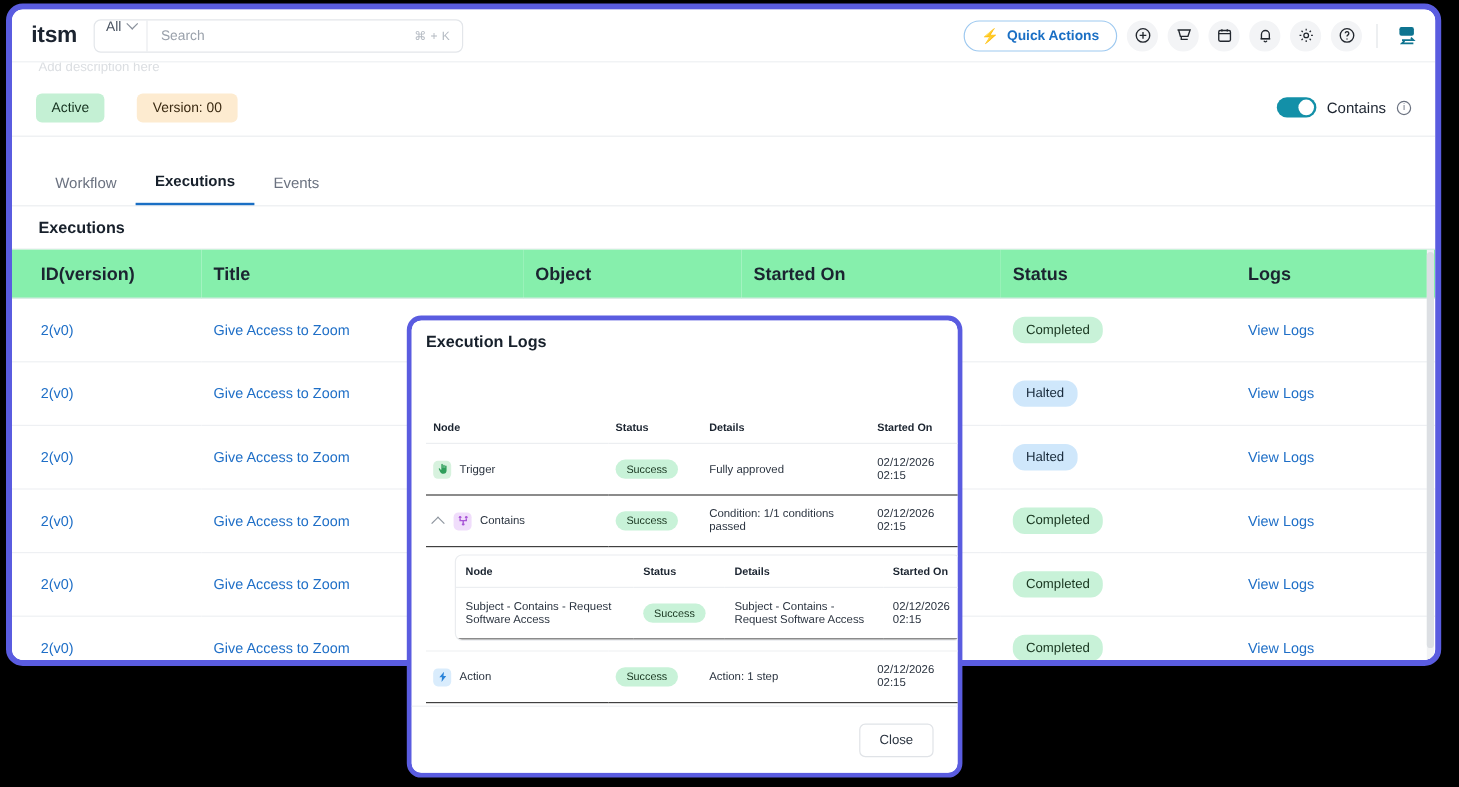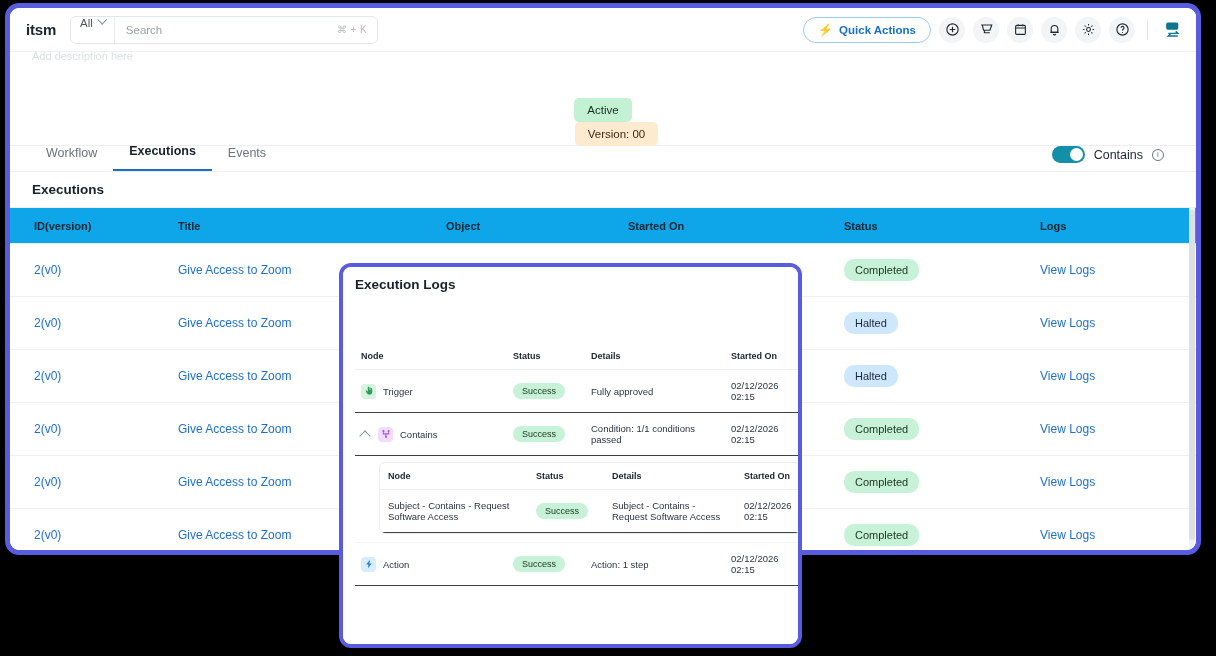--- a/index.html
+++ b/index.html
@@ -30,21 +30,21 @@
   
   .topbar {
     position: absolute; left: 0; top: 0; right: 0; height: 44px;
     background: #ffffff;
     display: flex; align-items: center;
     padding: 0 10px 0 16px;
     z-index: 40;
     border-bottom: 1px solid #eef0f3;
   }
   .brand {
-    font-size: 15px; font-weight: bold; color: #1c2430;
+    font-size: 19px; font-weight: bold; color: #1c2430;
     letter-spacing: -0.2px; margin-right: 14px;
   }
   .searchwrap {
     display: flex; align-items: center;
     height: 28px; width: 308px;
     border: 1px solid #e3e6ea; border-radius: 6px;
     background: #fff;
   }
   .scope {
     display: flex; gap: 5px;
@@ -80,24 +80,23 @@
   .chatic { width: 26px; height: 26px; display: flex; align-items: center; justify-content: center; color: #0e7490; }
 
   
   .page { position: absolute; left: 0; right: 0; top: 44px; bottom: 0; background: #fff; }
   .descghost {
     position: absolute; left: 22px; top: -2px;
     font-size: 11px; color: #cfd3d8;
     opacity: 0.75;
   }
   .statusrow {
-    position: absolute; left: 0; right: 0; top: 46px; height: 48px;
-    display: flex; align-items: center; padding: 0 32px;
+    position: absolute; left: 0; right: 0; top: 14px; height: 48px;
+    display: flex; align-items: center; padding: 0 20px;
     border-bottom: 1px solid #eceef1;
-    flex-direction: column;
   }
   .badge { font-size: 11.5px; border-radius: 5px; padding: 6px 13px; }
   .badge-active { background: #c4f0d4; color: #15321f; }
   .badge-ver { background: #fdebd0; color: #3b2a12; margin-left: 27px; }
   .togglewrap { margin-left: auto; display: flex; align-items: center; gap: 9px; }
   .switch {
     width: 33px; height: 17px; border-radius: 9px; background: #1390a8;
     position: relative;
   }
   .switch::after {
@@ -124,24 +123,24 @@
     position: absolute; left: 0; right: 0; top: 120px; height: 36px;
     display: flex; align-items: center; padding: 0 22px;
     font-size: 13.5px; font-weight: bold; color: #17202b;
     border-bottom: 1px solid #eceef1;
   }
 
   
   .tablezone { position: absolute; left: 0; right: 0; top: 156px; bottom: 0; }
   .tbl { width: 100%; border-collapse: collapse; table-layout: fixed; }
   .tbl th {
-    text-align: left; font-size: 11px; font-weight: bold; color: #1b2430;
+    text-align: left; font-size: 15px; font-weight: bold; color: #1b2430;
     padding: 12px 10px 11px 10px;
     border-bottom: 1px solid #e9ebef;
-    background: #0ea5e9;
+    background: #86efac;
   }
   .tbl td {
     font-size: 12px; color: #2b3440;
     padding: 15px 10px; border-bottom: 1px solid #eef0f3;
     vertical-align: middle;
   }
   .tbl th:first-child, .tbl td:first-child { padding-left: 24px; }
   .c-id { width: 158px; }
   .c-title { width: 268px; }
   .c-obj { width: 182px; }
@@ -495,14 +494,17 @@
             </td>
             <td><span class="spill sp-success">Success</span></td>
             <td>Action: 1 step</td>
             <td>02/12/2026 02:15</td>
           </tr>
 
         </tbody>
       </table>
     </div>
 
+    <div class="m-foot">
+      <div class="closebtn">Close</div>
+    </div>
   </div>
 </div>
 
 </body></html>

